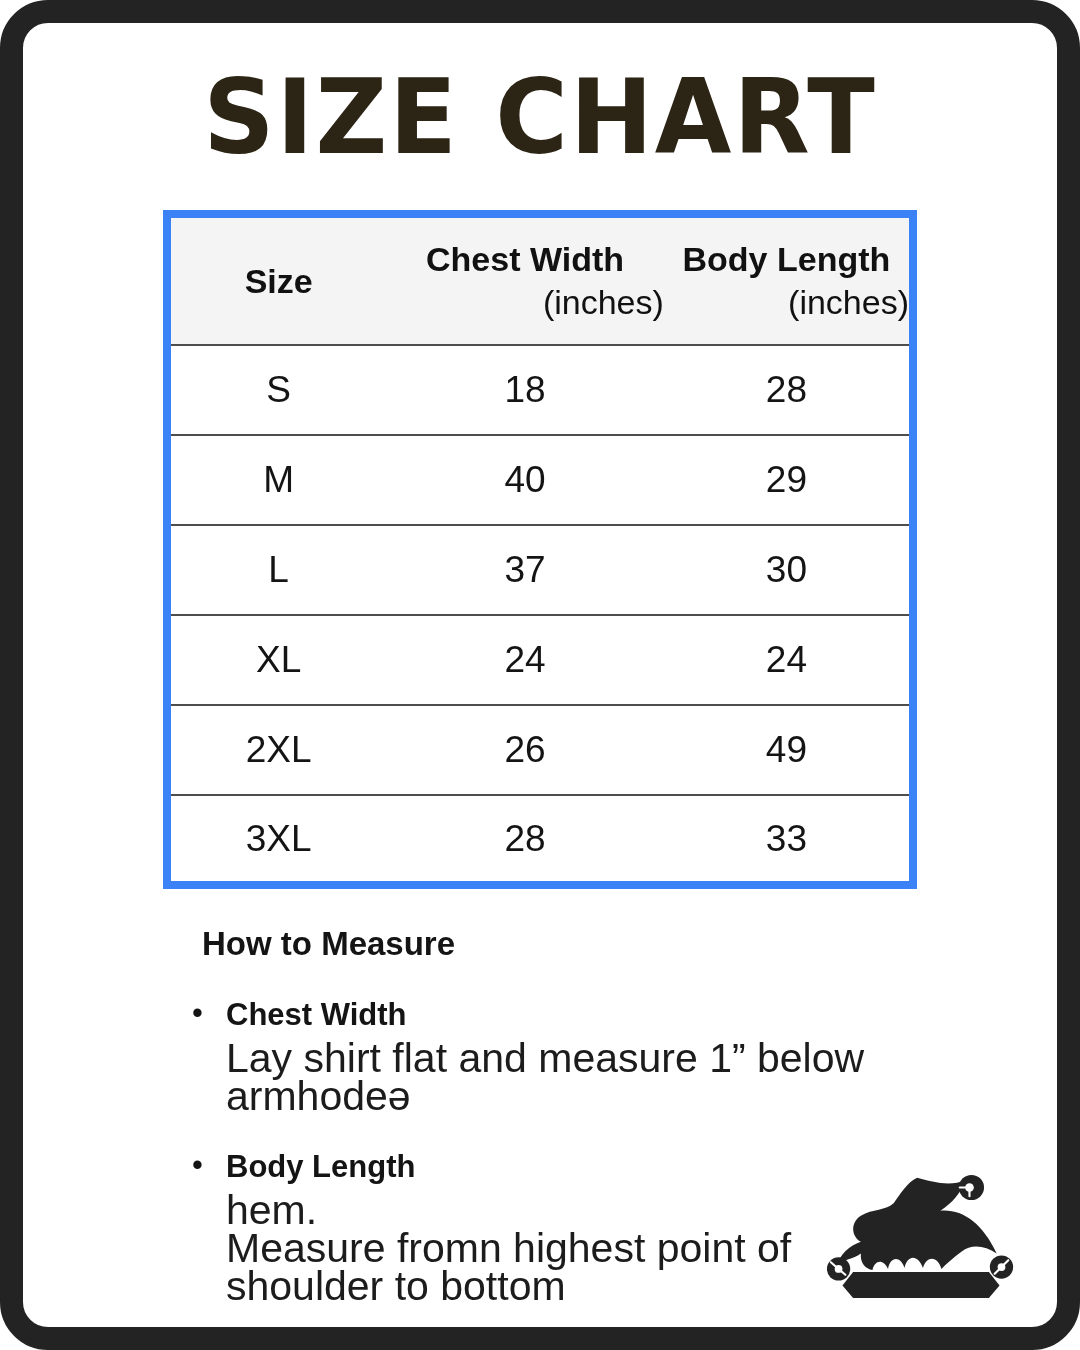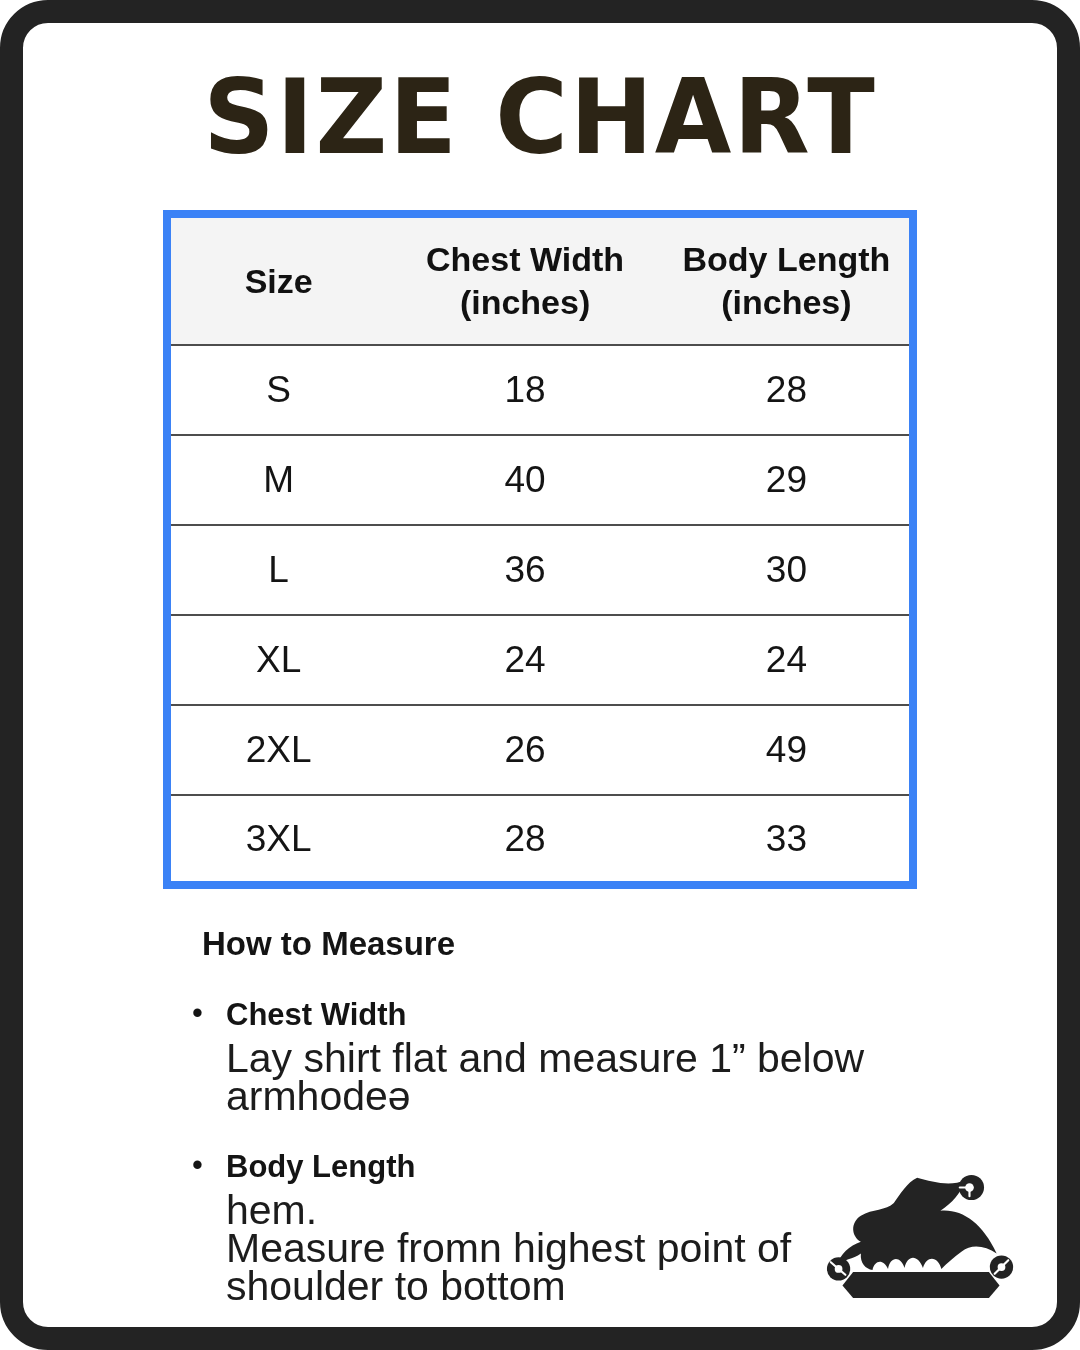--- a/index.html
+++ b/index.html
@@ -25,21 +25,21 @@
     width:754px;table-layout:fixed;
     border:8px solid #3b82f6;
   }
   table.size-table col.c1{width:29.4%;}
   table.size-table col.c2{width:37.2%;}
   table.size-table col.c3{width:33.4%;}
   table.size-table thead tr{height:131px;background:#f4f4f4;border-bottom:2px solid #4d4d4d;}
   table.size-table thead th{
     font-weight:bold;font-size:34px;line-height:1.26;color:#111;text-align:center;padding:0;
   }
-  table.size-table thead th .sub{font-weight:bold;}
+  table.size-table thead th .sub{font-weight:normal;text-align:right;}
   table.size-table tbody tr{height:90px;border-bottom:2px solid #4d4d4d;background:#fff;}
   table.size-table tbody tr:last-child{border-bottom:none;}
   table.size-table tbody td{
     font-size:37px;color:#141414;text-align:center;padding:0;font-weight:normal;
   }
   
   .measure{margin-left:190px;margin-top:36px;width:720px;}
   .measure-heading{font-weight:bold;font-size:33px;color:#141414;margin-left:12px;}
   .measure-item{margin-top:34px;position:relative;padding-left:36px;}
   .measure-item::before{
@@ -85,21 +85,21 @@
       <td>18</td>
       <td>28</td>
     </tr>
     <tr>
       <td>M</td>
       <td>40</td>
       <td>29</td>
     </tr>
     <tr>
       <td>L</td>
-      <td>36</td>
+      <td>37</td>
       <td>30</td>
     </tr>
     <tr>
       <td>XL</td>
       <td>24</td>
       <td>24</td>
     </tr>
     <tr>
       <td>2XL</td>
       <td>26</td>

